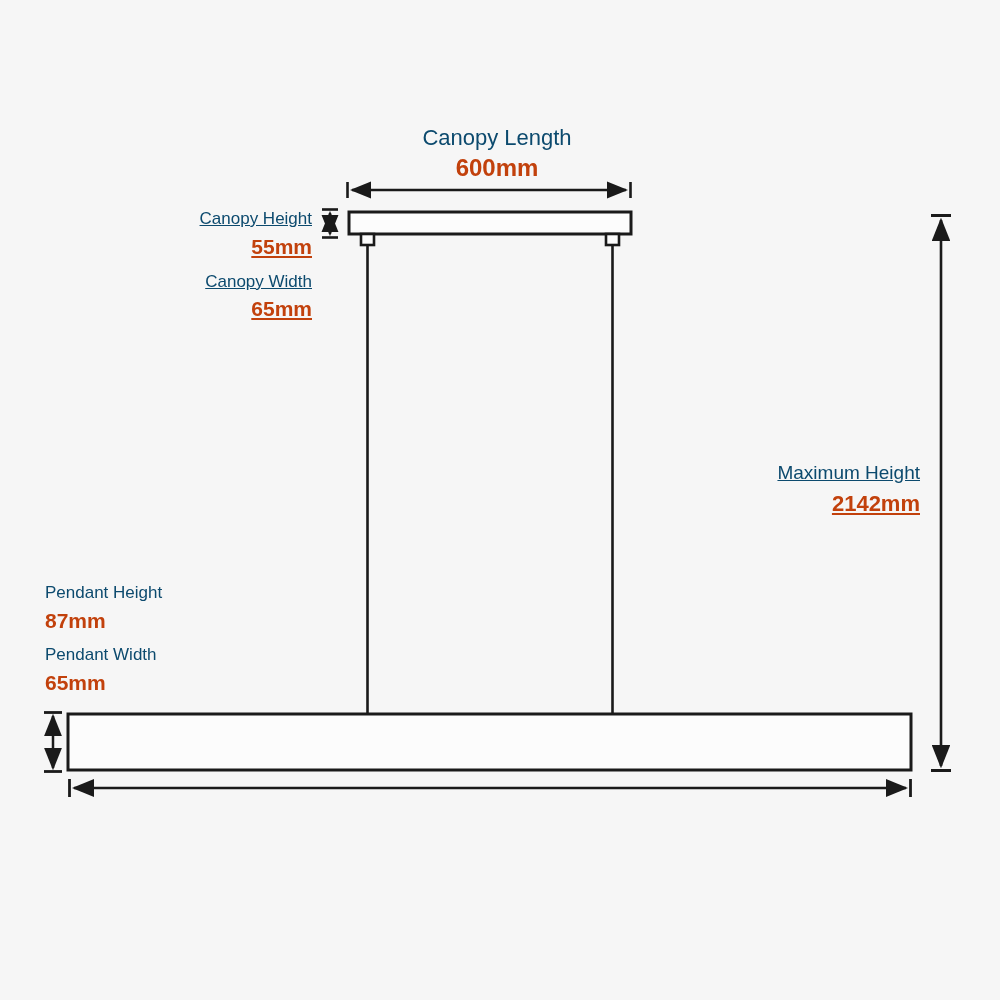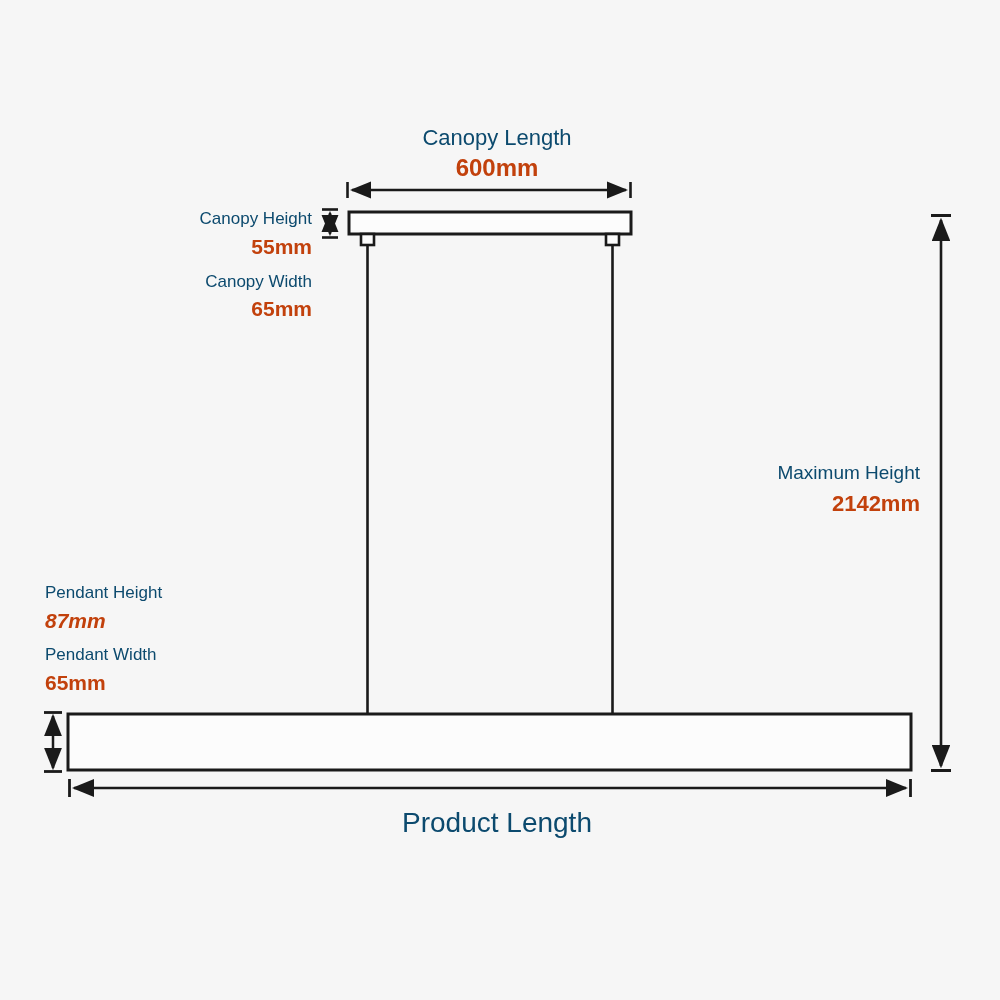--- a/index.html
+++ b/index.html
@@ -26,39 +26,39 @@
     line-height: 1.2;
   }
   .val {
     position: absolute;
     color: #c2410c;
     font-weight: bold;
     white-space: nowrap;
     line-height: 1.2;
   }
   .center { text-align: center; }
-  .right  { text-align: right; }
+  .right  { text-align: right; text-decoration: underline; }
 
   
   .canopy-length-label { left: 347px; top: 125px; width: 300px; font-size: 22px; }
   .canopy-length-value { left: 347px; top: 154px; width: 300px; font-size: 24px; }
 
   
   .canopy-height-label { right: 688px; top: 209px; font-size: 17px; }
   .canopy-height-value { right: 688px; top: 234px; font-size: 21px; }
   .canopy-width-label  { right: 688px; top: 272px; font-size: 17px; text-align: center; }
   .canopy-width-value  { right: 688px; top: 296px; font-size: 21px; }
 
   
   .maximum-height-label { right: 80px; top: 462px; font-size: 19px; }
   .maximum-height-value { right: 80px; top: 491px; font-size: 22px; }
 
   
   .pendant-height-label { left: 45px; top: 583px; font-size: 17px; }
-  .pendant-height-value { left: 45px; top: 608px; font-size: 21px; font-style: italic; }
+  .pendant-height-value { left: 45px; top: 608px; font-size: 21px; }
   .pendant-width-label  { left: 45px; top: 645px; font-size: 17px; }
   .pendant-width-value  { left: 45px; top: 670px; font-size: 21px; }
 
   
   .product-length-label { left: 297px; top: 806px; width: 400px; font-size: 28px; }
   .product-length-value { left: 297px; top: 842px; width: 400px; font-size: 28px; }
 </style>
 </head>
 <body>
 
@@ -123,15 +123,14 @@
 
   <div class="lbl right maximum-height-label">Maximum Height</div>
   <div class="val right maximum-height-value">2142mm</div>
 
   <div class="lbl pendant-height-label">Pendant Height</div>
   <div class="val pendant-height-value">87mm</div>
 
   <div class="lbl pendant-width-label">Pendant Width</div>
   <div class="val pendant-width-value">65mm</div>
 
-  <div class="lbl center product-length-label">Product Length</div>
 
 </div>
 
 </body></html>

